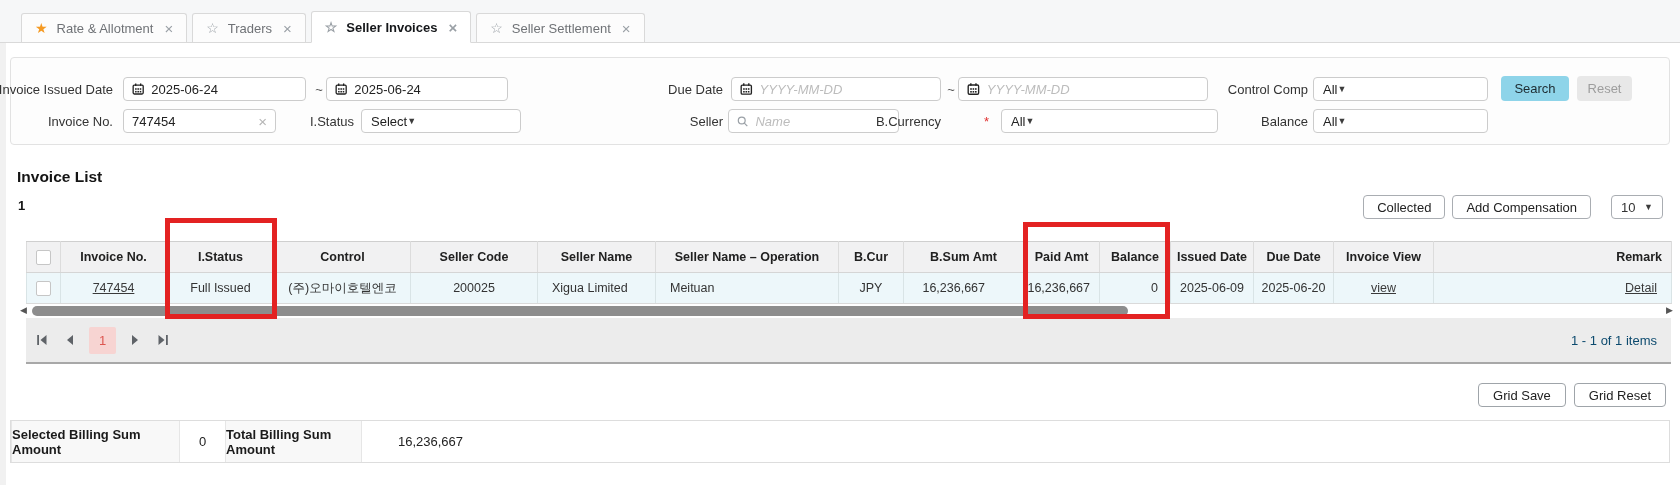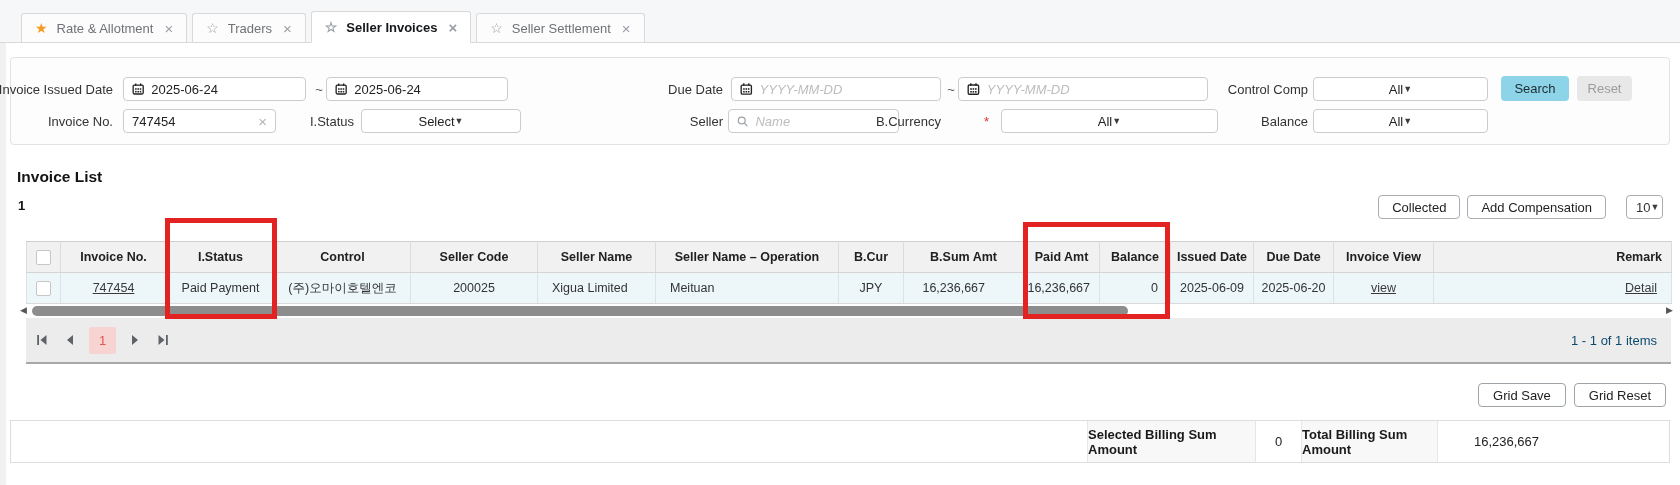--- a/index.html
+++ b/index.html
@@ -16,34 +16,34 @@
 
   .gutter { position:absolute; left:0; top:43px; width:6px; height:442px; background:#f1f1f1; }
 
   
   .filter-panel { position:absolute; top:57px; left:10px; width:1660px; height:88px; border:1px solid #e2e2e2; border-radius:4px; background:#fdfdfd; }
   .flabel { position:absolute; height:24px; display:flex; align-items:center; justify-content:flex-end; font-size:13px; color:#333; white-space:nowrap; }
   .fctrl { position:absolute; height:24px; }
   .tinput { border:1px solid #ccc; border-radius:4px; background:#fff; height:24px; width:100%; display:flex; align-items:center; padding:0 8px; gap:7px; font-size:13px; color:#222; }
   .tinput input { border:none; outline:none; background:transparent; font:inherit; color:#222; width:100%; min-width:0; }
   .tinput input::placeholder { color:#bcbcbc; font-style:italic; }
-  .selectbox { border:1px solid #ccc; border-radius:4px; background:#fff; height:24px; width:100%; display:flex; align-items:center; justify-content:center; padding:0 9px; font-size:13px; color:#222; cursor:pointer; }
+  .selectbox { border:1px solid #ccc; border-radius:4px; background:#fff; height:24px; width:100%; display:flex; align-items:center; justify-content:flex-start; padding:0 9px; font-size:13px; color:#222; cursor:pointer; }
   .caret { font-size:9px; color:#3c3c3c; }
   .tilde { position:absolute; height:24px; display:flex; align-items:center; font-size:13px; color:#555; }
   .req { color:#e03030; margin-left:3px; }
   .clearx { color:#b5b5b5; font-size:15px; line-height:1; cursor:pointer; }
   .btn-search { position:absolute; left:1490px; top:18px; width:68px; height:25px; background:#8ed4e9; border:none; border-radius:4px; font-family:inherit; font-size:13px; color:#1d2b31; cursor:pointer; }
   .btn-reset  { position:absolute; left:1566px; top:18px; width:55px; height:25px; background:#e8e8e8; border:none; border-radius:4px; font-family:inherit; font-size:13px; color:#9d9d9d; }
 
   
   .list-title { position:absolute; top:168px; left:17px; font-size:15.5px; font-weight:bold; color:#141414; }
   .result-count { position:absolute; top:198px; left:18px; font-size:13px; font-weight:bold; color:#141414; }
   .actions { position:absolute; top:195px; right:17px; display:flex; align-items:center; gap:7px;padding-left:23px; }
   .abtn { height:24px; padding:0 13px; background:#fff; border:1px solid #a9adb2; border-radius:4px; font-family:inherit; font-size:13px; color:#222; cursor:pointer; white-space:nowrap; }
-  .psize { width:37px; height:24px; margin-left:13px; border:1px solid #a9adb2; border-radius:4px; background:#fff; display:flex; align-items:center; justify-content:space-between; padding:0 9px; font-size:13px; cursor:pointer; }
+  .psize { width:52px; height:24px; margin-left:13px; border:1px solid #a9adb2; border-radius:4px; background:#fff; display:flex; align-items:center; justify-content:space-between; padding:0 9px; font-size:13px; cursor:pointer; }
 
   
   .grid { position:absolute; top:241px; left:26px; width:1645px; }
   table { border-collapse:collapse; table-layout:fixed; width:1645px; }
   th { height:31px; background:#f1f1f2; border-top:1px solid #cfcfcf; border-bottom:1px solid #d5d5d5; border-right:1px solid #dcdcdc; font-size:12.5px; font-weight:bold; color:#212121; text-align:center; overflow:hidden; white-space:nowrap; }
   th:first-child { border-left:1px solid #dcdcdc; }
   td { height:31px; background:#edf7fa; border-right:1px solid #d9e4e6; border-bottom:1px solid #dadada; font-size:12.5px; color:#333; text-align:center; overflow:hidden; white-space:nowrap; }
   td:first-child { border-left:1px solid #d9e4e6; }
   .al { text-align:left; padding-left:14px; }
   .ar { text-align:right; padding-right:9px; }
@@ -61,21 +61,21 @@
   .pgico { display:flex; align-items:center; justify-content:center; width:18px; height:18px; cursor:pointer; }
   .pgico svg { display:block; }
   .pgcur { width:27px; height:27px; background:#f7d4d2; color:#dd5650; display:flex; align-items:center; justify-content:center; font-size:13px; border-radius:2px; margin:0 10px; cursor:pointer; }
   .pgico + .pgico { margin-left:10px; }
   .items-info { margin-left:auto; font-size:13px; color:#0c4a6e; }
 
   
   .gridbtns { position:absolute; top:383px; right:14px; display:flex; gap:8px; }
   .gbtn { height:24px; padding:0 14px; background:#fff; border:1px solid #9fa4a9; border-radius:4px; font-family:inherit; font-size:13px; color:#222; cursor:pointer; }
 
-  .summary { position:absolute; top:420px; left:10px; width:1660px; height:43px; border:1px solid #ddd; background:#fff; display:flex; justify-content:flex-end; align-items:stretch; }
+  .summary { position:absolute; top:420px; left:10px; width:1660px; height:43px; border:1px solid #ddd; background:#fff; display:flex; justify-content:flex-start; align-items:stretch; }
   .sum-label { background:#f8f8f8; border-left:1px solid #e6e6e6; display:flex; align-items:center; justify-content:center; font-weight:bold; font-size:13px; color:#1a1a1a; }
   .sum-label.sel { width:168px; }
   .sum-label.tot { width:136px; }
   .sum-val { display:flex; align-items:center; justify-content:center; font-size:13px; color:#222; border-left:1px solid #e6e6e6; }
   .sum-val.sel { width:46px; }
   .sum-val.tot { width:232px; justify-content:flex-end; padding-right:130px; }
 
   
   .redbox { position:absolute; border:5px solid #e32222; z-index:10; pointer-events:none; }
   .redbox.b1 { left:165px; top:218px; width:112px; height:101px; }
@@ -280,21 +280,21 @@
         <th>Issued Date</th>
         <th>Due Date</th>
         <th>Invoice View</th>
         <th class="ar">Remark</th>
       </tr>
     </thead>
     <tbody>
       <tr>
         <td><span class="cb"></span></td>
         <td><span class="lnk">747454</span></td>
-        <td>Paid Payment</td>
+        <td>Full Issued</td>
         <td>(주)오마이호텔엔코</td>
         <td>200025</td>
         <td class="al">Xigua Limited</td>
         <td class="al">Meituan</td>
         <td>JPY</td>
         <td class="ar" style="padding-right:38px;">16,236,667</td>
         <td class="ar">16,236,667</td>
         <td class="ar" style="padding-right:12px;">0</td>
         <td>2025-06-09</td>
         <td>2025-06-20</td>

